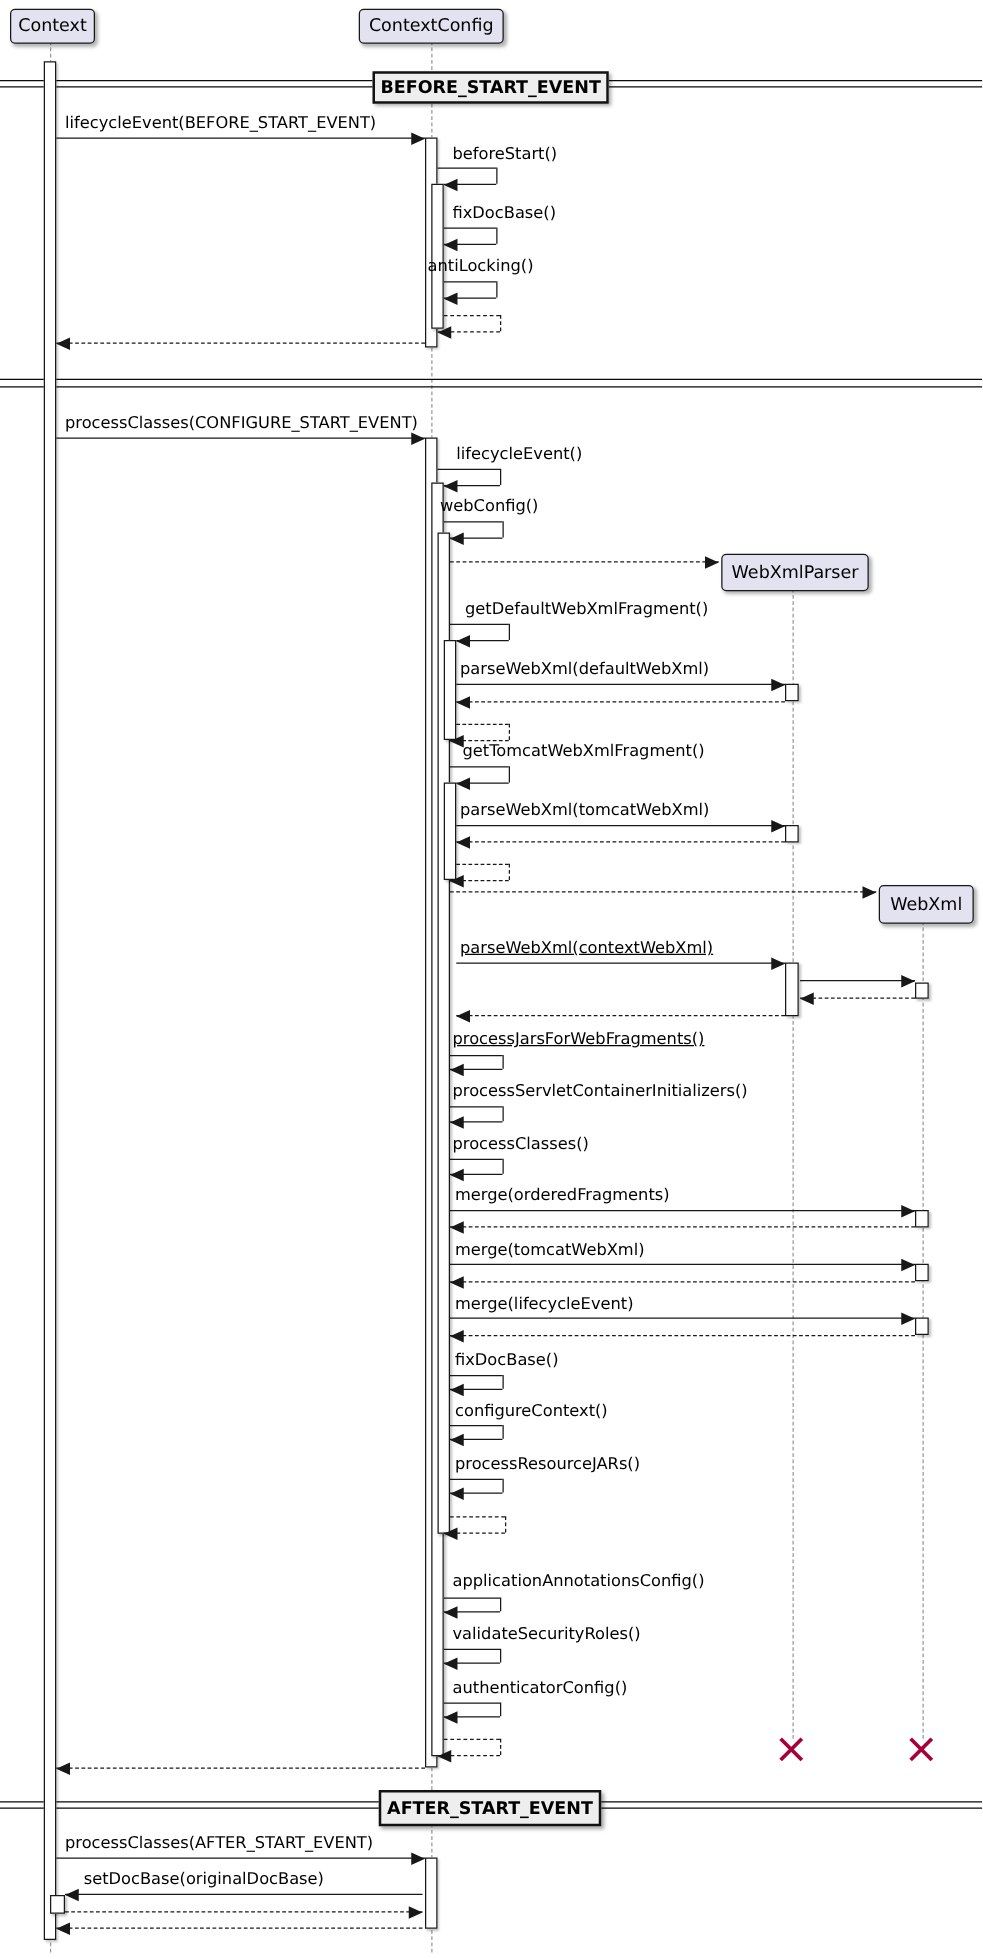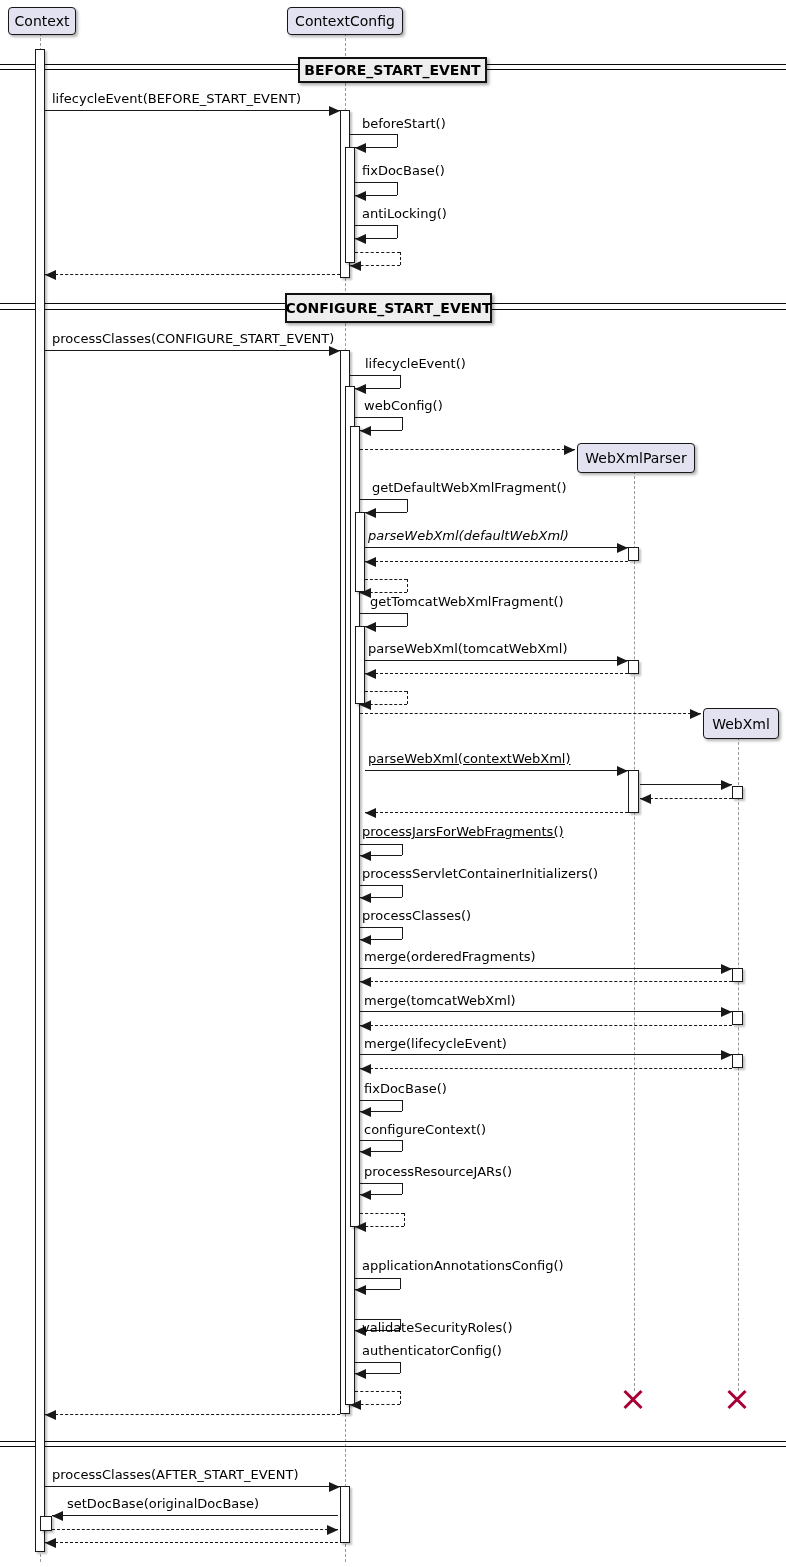--- a/index.html
+++ b/index.html
@@ -44,22 +44,22 @@
   <div class="divline" style="top:64px"></div>
   <div class="divline" style="top:69px"></div>
   <div class="divline" style="top:303px"></div>
   <div class="divline" style="top:309px"></div>
   <div class="divline" style="top:1441px"></div>
   <div class="divline" style="top:1446px"></div>
 
   <div class="divbox" style="left:298px;top:57px;width:185px;height:22px">
     <span>BEFORE_START_EVENT</span>
   </div>
-  <div class="divbox" style="left:285px;top:293px;width:203px;height:26px">
-    <span>CONFIGURE_START_EVENT</span>
+  <div class="divbox" style="left:303px;top:1432px;width:174px;height:25px">
+    <span>AFTER_START_EVENT</span>
   </div>
 
   <div id="layer-acts">
       <div class="act" style="left: 35px; top: 49px; width: 10px; height: 1503px;"></div>
       <div class="act" style="left: 40px; top: 1516px; width: 12px; height: 15px;"></div>
       <div class="act" style="left: 340px; top: 110px; width: 10px; height: 168px;"></div>
       <div class="act" style="left: 345px; top: 147px; width: 10px; height: 116px;"></div>
       <div class="act" style="left: 340px; top: 350px; width: 10px; height: 1064px;"></div>
       <div class="act" style="left: 345px; top: 386px; width: 10px; height: 1019px;"></div>
       <div class="act" style="left: 350px; top: 426px; width: 10px; height: 801px;"></div>
@@ -85,50 +85,50 @@
       <div class="mlabel" style="left: 362px; top: 116px;">beforeStart()</div>
       <div class="line" style="left: 355px; top: 182px; width: 42px;"></div>
       <div class="vline" style="left: 397px; top: 182px; height: 13px;"></div>
       <div class="line" style="left: 355px; top: 195px; width: 42px;"></div>
       <div class="ah-l" style="left: 355px; top: 191px;"></div>
       <div class="mlabel" style="left: 362px; top: 163px;">fixDocBase()</div>
       <div class="line" style="left: 355px; top: 225px; width: 42px;"></div>
       <div class="vline" style="left: 397px; top: 225px; height: 13px;"></div>
       <div class="line" style="left: 355px; top: 238px; width: 42px;"></div>
       <div class="ah-l" style="left: 355px; top: 234px;"></div>
-      <div class="mlabel" style="left: 362px; top: 206px;">antiLocking()</div>
+      <div class="mlabel" style="left: 342px; top: 206px;">antiLocking()</div>
       <div class="line dash" style="left: 355px; top: 252px; width: 45px;"></div>
       <div class="vline dash" style="left: 400px; top: 252px; height: 13px;"></div>
       <div class="line dash" style="left: 350px; top: 265px; width: 50px;"></div>
       <div class="ah-l" style="left: 350px; top: 261px;"></div>
       <div class="line dash" style="left: 45px; top: 274px; width: 295px;"></div>
       <div class="ah-l" style="left: 45px; top: 270px;"></div>
       <div class="line" style="left: 45px; top: 350px; width: 295px;"></div>
       <div class="ah-r" style="left: 329px; top: 346px;"></div>
       <div class="mlabel" style="left: 52px; top: 331px;">processClasses(CONFIGURE_START_EVENT)</div>
       <div class="line" style="left: 350px; top: 375px; width: 50px;"></div>
       <div class="vline" style="left: 400px; top: 375px; height: 13px;"></div>
       <div class="line" style="left: 355px; top: 388px; width: 45px;"></div>
       <div class="ah-l" style="left: 355px; top: 384px;"></div>
       <div class="mlabel" style="left: 365px; top: 356px;">lifecycleEvent()</div>
       <div class="line" style="left: 355px; top: 417px; width: 47px;"></div>
       <div class="vline" style="left: 402px; top: 417px; height: 13px;"></div>
       <div class="line" style="left: 360px; top: 430px; width: 42px;"></div>
       <div class="ah-l" style="left: 360px; top: 426px;"></div>
-      <div class="mlabel" style="left: 364px; top: 398px;">webConfig()</div>
+      <div class="mlabel" style="left: 352px; top: 398px;">webConfig()</div>
       <div class="line dash" style="left: 360px; top: 449px; width: 215px;"></div>
       <div class="ah-r" style="left: 564px; top: 445px;"></div>
       <div class="line" style="left: 360px; top: 499px; width: 47px;"></div>
       <div class="vline" style="left: 407px; top: 499px; height: 13px;"></div>
       <div class="line" style="left: 365px; top: 512px; width: 42px;"></div>
       <div class="ah-l" style="left: 365px; top: 508px;"></div>
       <div class="mlabel" style="left: 372px; top: 480px;">getDefaultWebXmlFragment()</div>
       <div class="line" style="left: 365px; top: 547px; width: 263px;"></div>
       <div class="ah-r" style="left: 617px; top: 543px;"></div>
-      <div class="mlabel" style="left: 368px; top: 528px; font-style: italic;">parseWebXml(defaultWebXml)</div>
+      <div class="mlabel" style="left: 368px; top: 528px;">parseWebXml(defaultWebXml)</div>
       <div class="line dash" style="left: 365px; top: 561px; width: 263px;"></div>
       <div class="ah-l" style="left: 365px; top: 557px;"></div>
       <div class="line dash" style="left: 365px; top: 579px; width: 42px;"></div>
       <div class="vline dash" style="left: 407px; top: 579px; height: 13px;"></div>
       <div class="line dash" style="left: 360px; top: 592px; width: 47px;"></div>
       <div class="ah-l" style="left: 360px; top: 588px;"></div>
       <div class="line" style="left: 360px; top: 613px; width: 47px;"></div>
       <div class="vline" style="left: 407px; top: 613px; height: 13px;"></div>
       <div class="line" style="left: 365px; top: 626px; width: 42px;"></div>
       <div class="ah-l" style="left: 365px; top: 622px;"></div>
@@ -204,21 +204,21 @@
       <div class="ah-l" style="left: 355px; top: 1222px;"></div>
       <div class="line" style="left: 355px; top: 1278px; width: 45px;"></div>
       <div class="vline" style="left: 400px; top: 1278px; height: 11px;"></div>
       <div class="line" style="left: 355px; top: 1289px; width: 45px;"></div>
       <div class="ah-l" style="left: 355px; top: 1285px;"></div>
       <div class="mlabel" style="left: 362px; top: 1258px;">applicationAnnotationsConfig()</div>
       <div class="line" style="left: 355px; top: 1319px; width: 45px;"></div>
       <div class="vline" style="left: 400px; top: 1319px; height: 11px;"></div>
       <div class="line" style="left: 355px; top: 1330px; width: 45px;"></div>
       <div class="ah-l" style="left: 355px; top: 1326px;"></div>
-      <div class="mlabel" style="left: 362px; top: 1300px; margin-top: 20px;">validateSecurityRoles()</div>
+      <div class="mlabel" style="left: 362px; top: 1300px;">validateSecurityRoles()</div>
       <div class="line" style="left: 355px; top: 1362px; width: 45px;"></div>
       <div class="vline" style="left: 400px; top: 1362px; height: 11px;"></div>
       <div class="line" style="left: 355px; top: 1373px; width: 45px;"></div>
       <div class="ah-l" style="left: 355px; top: 1369px;"></div>
       <div class="mlabel" style="left: 362px; top: 1343px;">authenticatorConfig()</div>
       <div class="line dash" style="left: 355px; top: 1391px; width: 45px;"></div>
       <div class="vline dash" style="left: 400px; top: 1391px; height: 13px;"></div>
       <div class="line dash" style="left: 350px; top: 1404px; width: 50px;"></div>
       <div class="ah-l" style="left: 350px; top: 1400px;"></div>
       <div class="line dash" style="left: 45px; top: 1414px; width: 295px;"></div>

